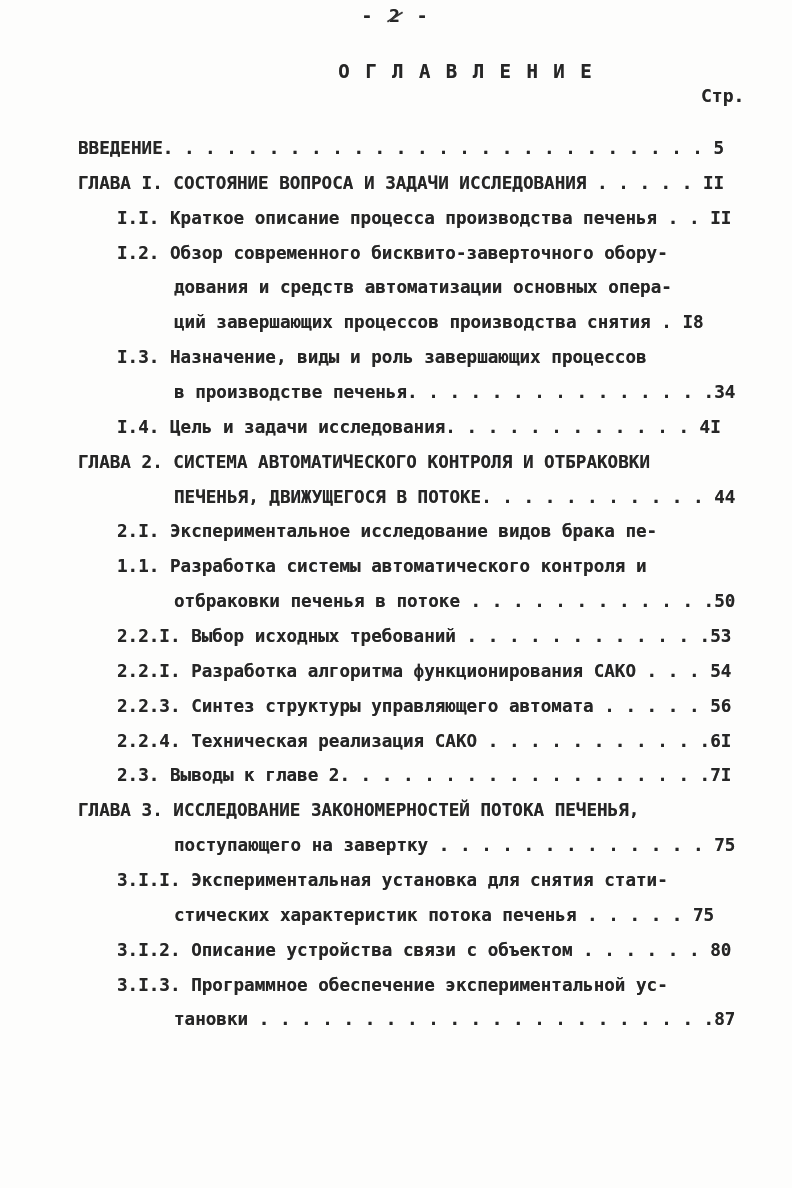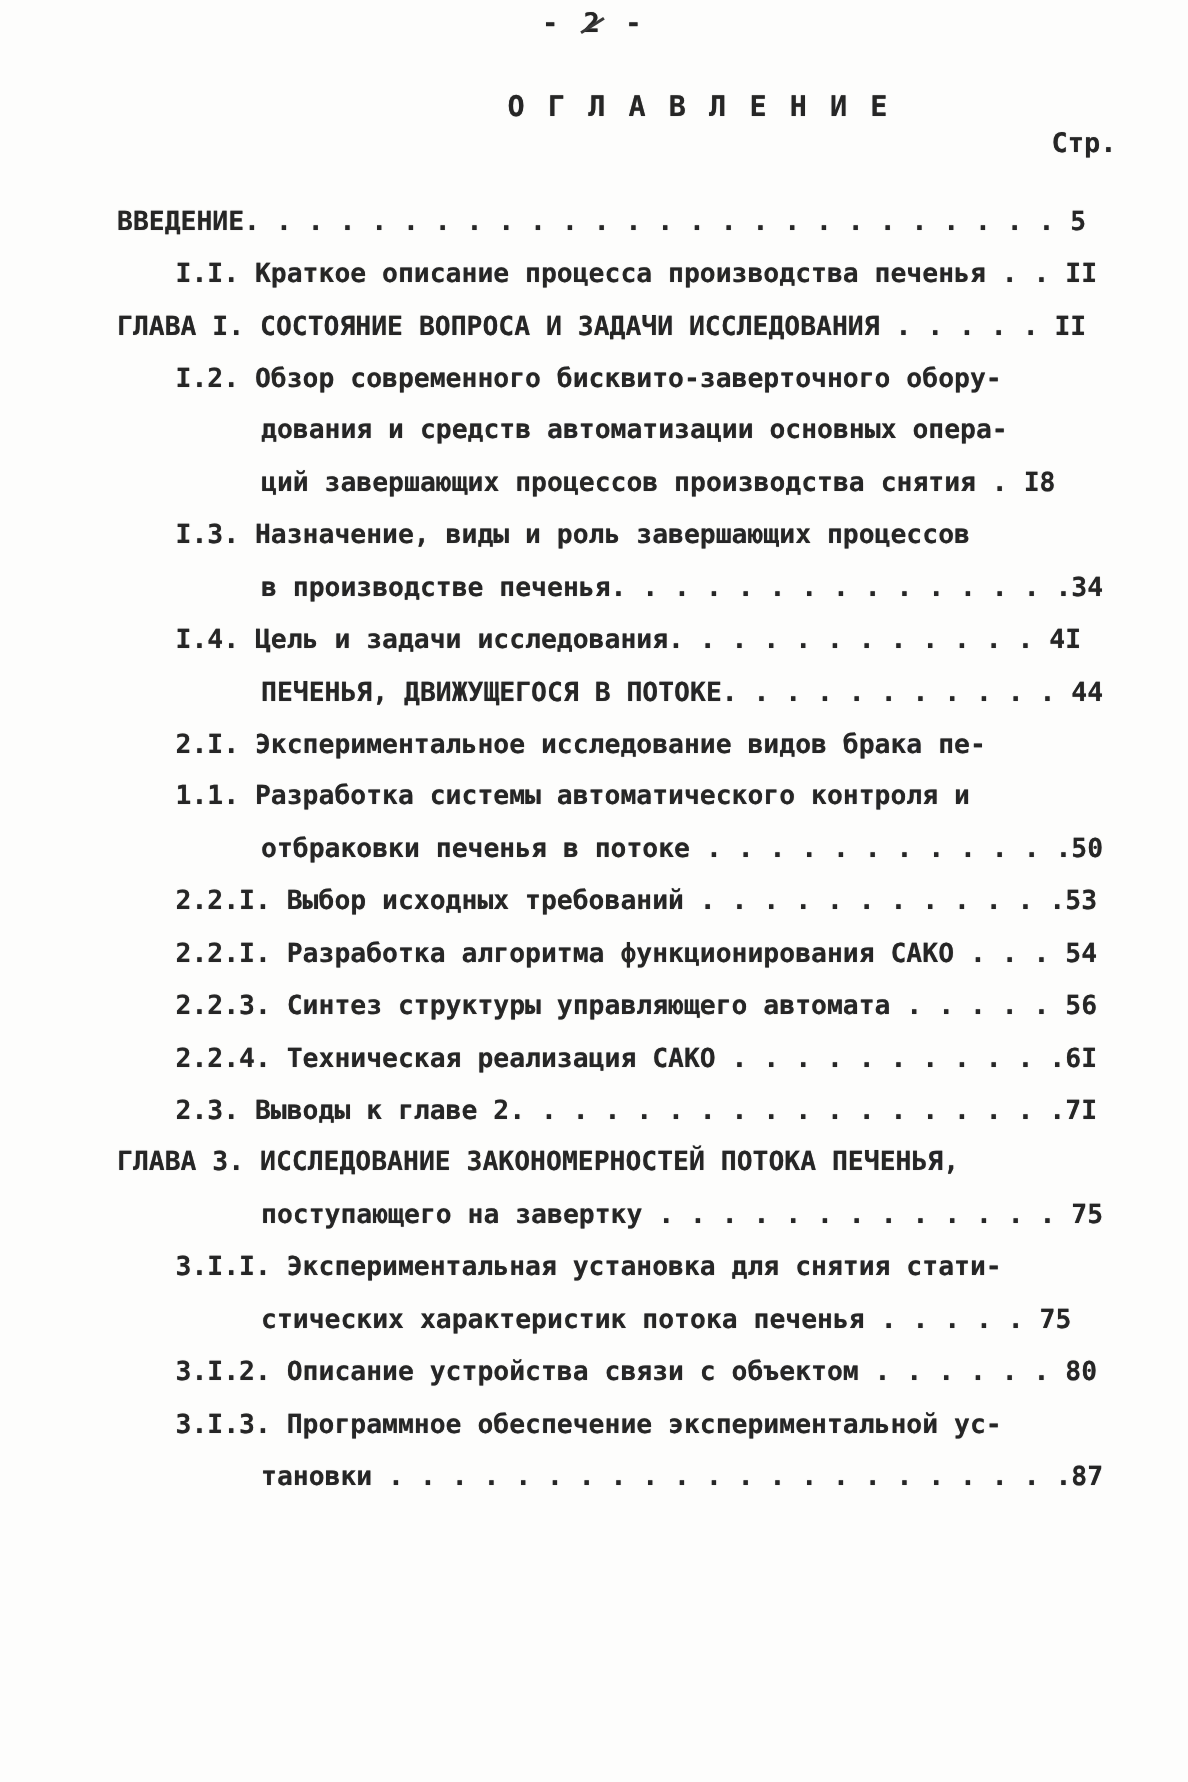--- a/index.html
+++ b/index.html
@@ -49,28 +49,29 @@
 
   <div class="page-marker ink">- 2 -</div>
   <div class="strike"></div>
 
   <div class="doc-title ink">О Г Л А В Л Е Н И Е</div>
 
   <div class="page-col ink">Стр.</div>
 
   <div class="toc ink">
     <div class="line lv0">ВВЕДЕНИЕ. . . . . . . . . . . . . . . . . . . . . . . . . . 5</div>
+    <div class="line lv0">ГЛАВА I. СОСТОЯНИЕ ВОПРОСА И ЗАДАЧИ ИССЛЕДОВАНИЯ . . . . . II</div>
     <div class="line lv1">I.I. Краткое описание процесса производства печенья . . II</div>
-    <div class="line lv0">ГЛАВА I. СОСТОЯНИЕ ВОПРОСА И ЗАДАЧИ ИССЛЕДОВАНИЯ . . . . . II</div>
     <div class="line lv1">I.2. Обзор современного бисквито-заверточного обору-</div>
     <div class="line cont">дования и средств автоматизации основных опера-</div>
     <div class="line cont">ций завершающих процессов производства снятия . I8</div>
     <div class="line lv1">I.3. Назначение, виды и роль завершающих процессов</div>
     <div class="line cont">в производстве печенья. . . . . . . . . . . . . . .34</div>
     <div class="line lv1">I.4. Цель и задачи исследования. . . . . . . . . . . . 4I</div>
+    <div class="line lv0">ГЛАВА 2. СИСТЕМА АВТОМАТИЧЕСКОГО КОНТРОЛЯ И ОТБРАКОВКИ</div>
     <div class="line cont">ПЕЧЕНЬЯ, ДВИЖУЩЕГОСЯ В ПОТОКЕ. . . . . . . . . . . 44</div>
     <div class="line lv1">2.I. Экспериментальное исследование видов брака пе-</div>
     <div class="line lv1">1.1. Разработка системы автоматического контроля и</div>
     <div class="line cont">отбраковки печенья в потоке . . . . . . . . . . . .50</div>
     <div class="line lv1">2.2.I. Выбор исходных требований . . . . . . . . . . . .53</div>
     <div class="line lv1">2.2.I. Разработка алгоритма функционирования САКО . . . 54</div>
     <div class="line lv1">2.2.3. Синтез структуры управляющего автомата . . . . . 56</div>
     <div class="line lv1">2.2.4. Техническая реализация САКО . . . . . . . . . . .6I</div>
     <div class="line lv1">2.3. Выводы к главе 2. . . . . . . . . . . . . . . . . .7I</div>
     <div class="line lv0">ГЛАВА 3. ИССЛЕДОВАНИЕ ЗАКОНОМЕРНОСТЕЙ ПОТОКА ПЕЧЕНЬЯ,</div>

